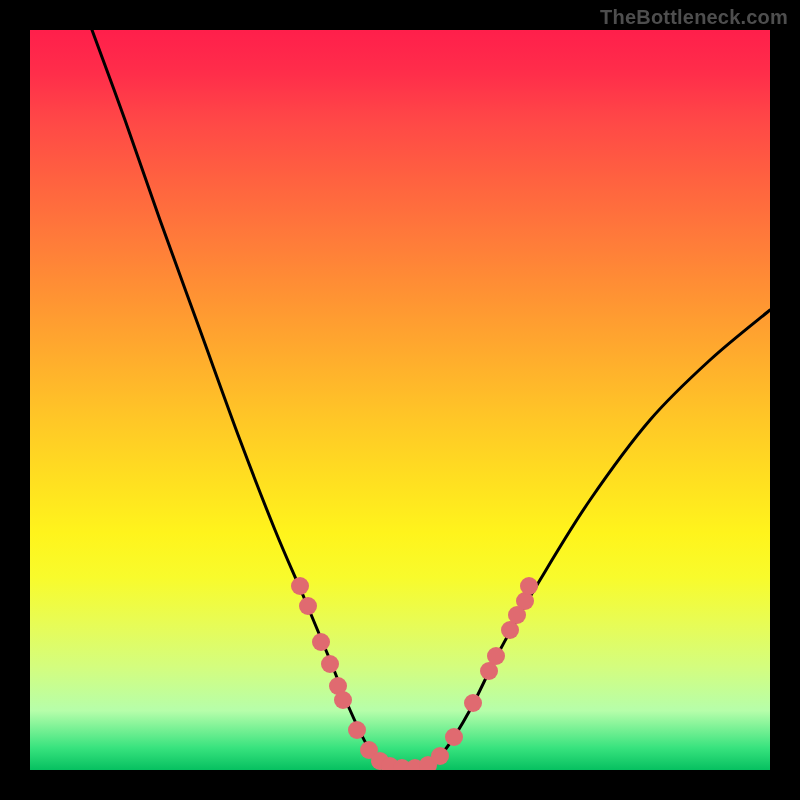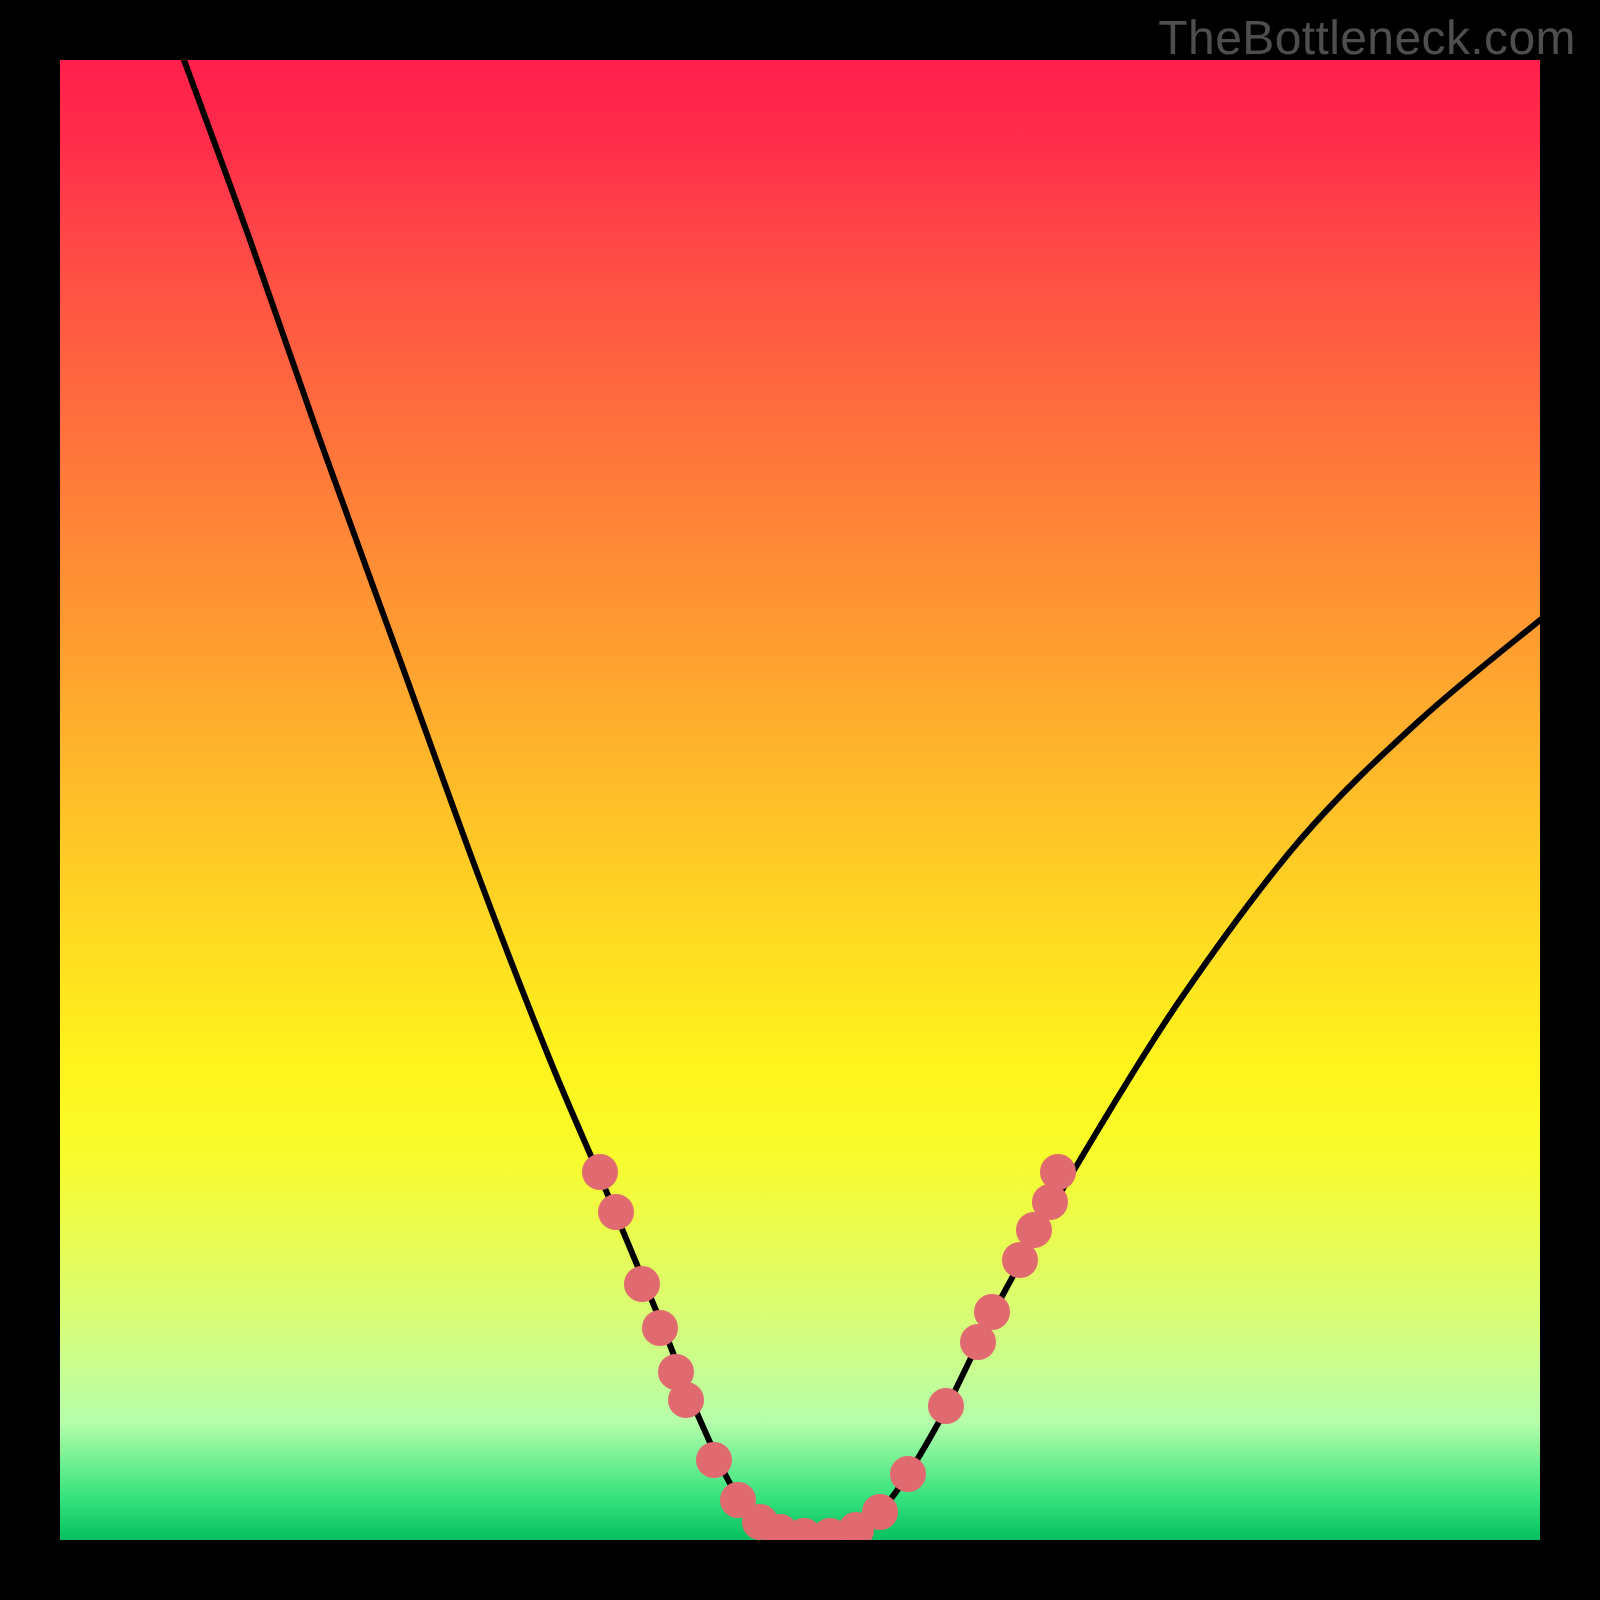--- a/index.html
+++ b/index.html
@@ -46,22 +46,22 @@
       #b6feaa 92%,
       #38e37e 97%,
       #06c060 100%
     );
   }
   .attribution {
     position: absolute;
     top: 6px;
     right: 12px;
     color: #4e4e4e;
-    font-size: 24px;
-    font-weight: 400;
+    font-size: 20px;
+    font-weight: 700;
     letter-spacing: 0.2px;
     user-select: none;
     text-align: center;
   }
   svg.curve {
     position: absolute;
     inset: 0;
   }
 </style>
 </head>

